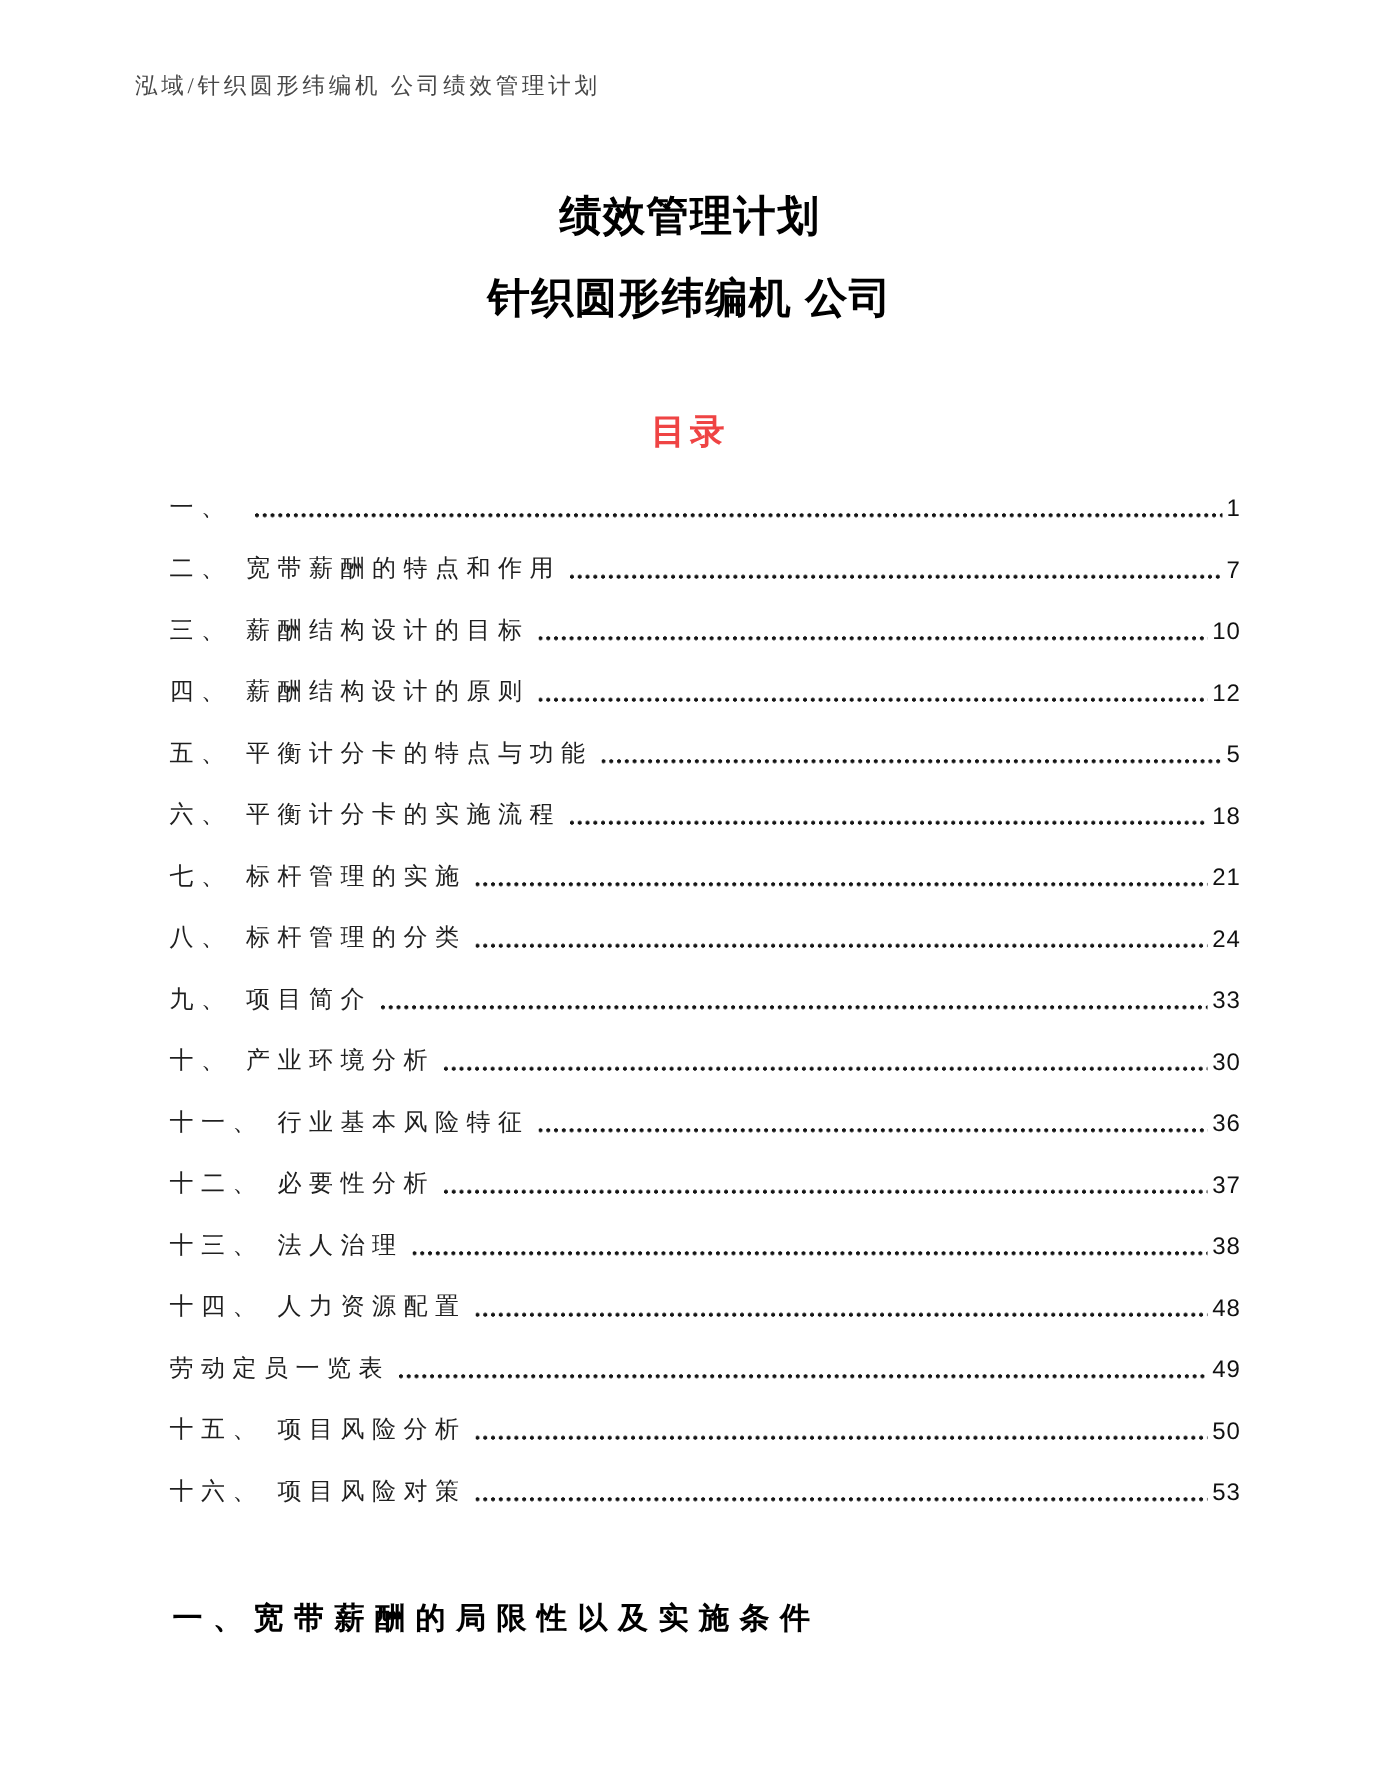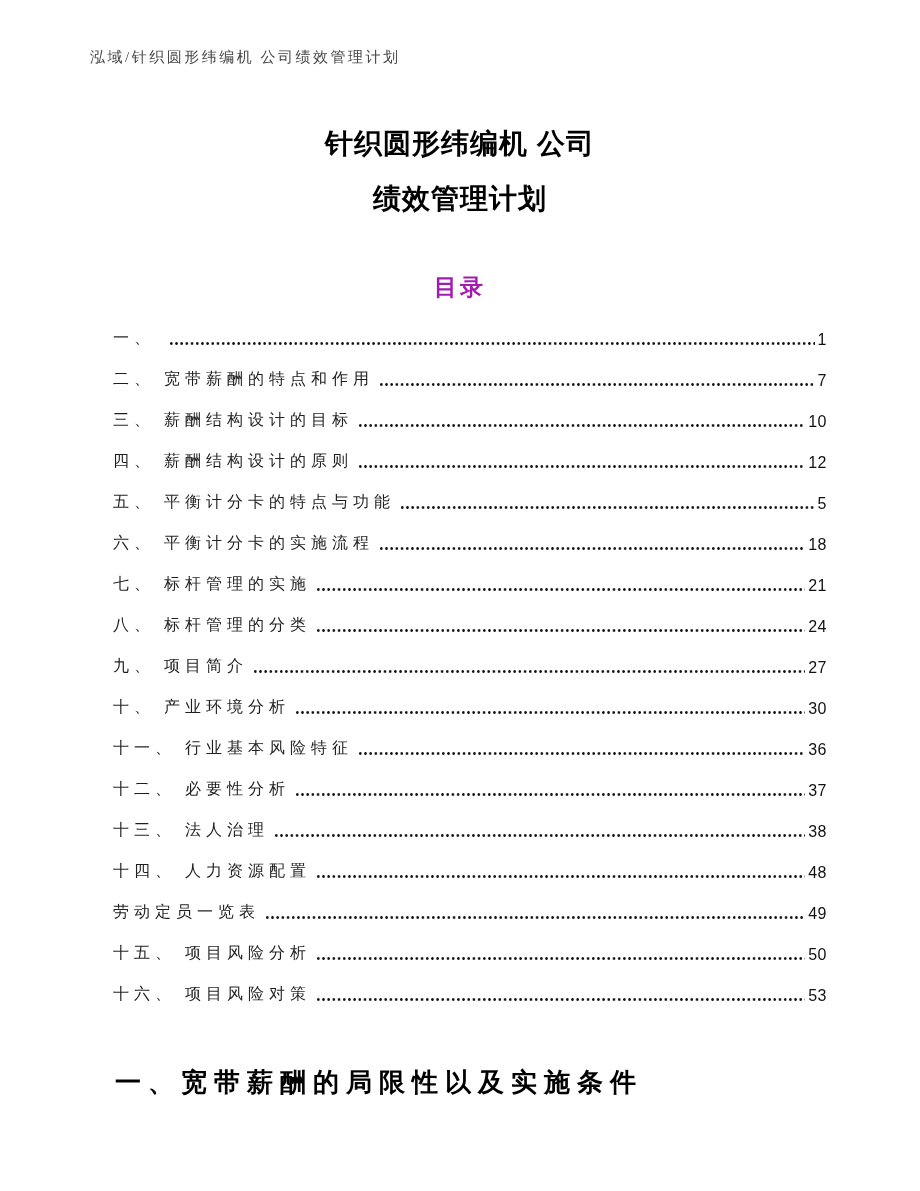--- a/index.html
+++ b/index.html
@@ -38,21 +38,21 @@
   .title-line { display: block; white-space: pre; }
   .toc-heading {
     position: absolute;
     top: 272px;
     left: 0;
     right: 0;
     text-align: center;
     font-size: 23px;
     font-weight: bold;
     letter-spacing: 3px;
-    color: #a21caf;
+    color: #ef4444;
   }
   .toc {
     position: absolute;
     top: 308px;
     left: 113px;
     width: 714px;
   }
   .toc-row {
     display: flex;
     align-items: flex-end;
@@ -80,36 +80,36 @@
     letter-spacing: 0.5px;
     color: #111111;
   }
   .section-heading {
     position: absolute;
     top: 1065px;
     left: 115px;
     margin: 0;
     font-family: "Liberation Sans", sans-serif;
     font-weight: bold;
-    font-size: 26px;
+    font-size: 20px;
     letter-spacing: 7px;
     color: #000000;
     white-space: pre;
   }
 </style>
 </head>
 <body>
 
 <div class="page">
 
   <div class="doc-header">泓域/针织圆形纬编机 公司绩效管理计划</div>
 
   <h1 class="doc-title">
+    <span class="title-line">绩效管理计划</span>
     <span class="title-line">针织圆形纬编机 公司</span>
-    <span class="title-line">绩效管理计划</span>
   </h1>
 
   <div class="toc-heading">目录</div>
 
   <div class="toc">
 
       <div class="toc-row">
         <span class="toc-num">一、</span>
         <span class="leader"></span>
         <span class="toc-page">1</span>
@@ -161,21 +161,21 @@
         <span class="toc-num">八、</span>
         <span class="toc-text">标杆管理的分类</span>
         <span class="leader"></span>
         <span class="toc-page">24</span>
       </div>
 
       <div class="toc-row">
         <span class="toc-num">九、</span>
         <span class="toc-text">项目简介</span>
         <span class="leader"></span>
-        <span class="toc-page">27</span>
+        <span class="toc-page">33</span>
       </div>
 
       <div class="toc-row">
         <span class="toc-num">十、</span>
         <span class="toc-text">产业环境分析</span>
         <span class="leader"></span>
         <span class="toc-page">30</span>
       </div>
 
       <div class="toc-row">

